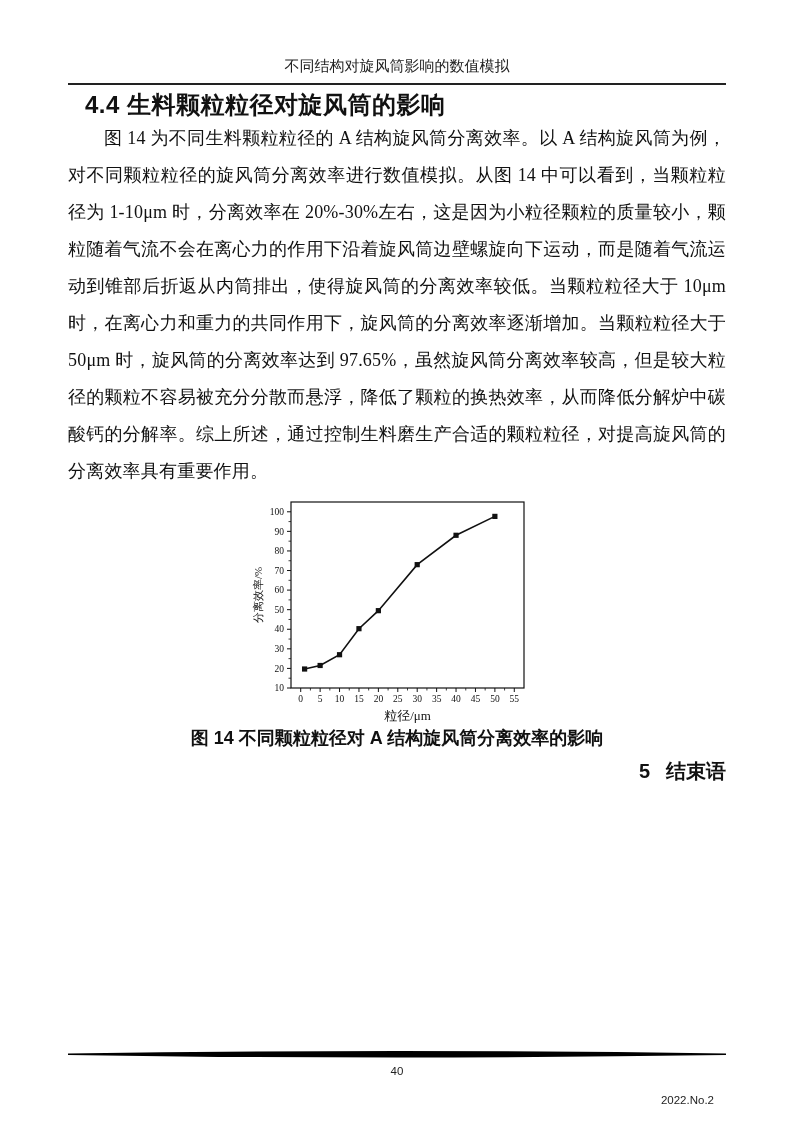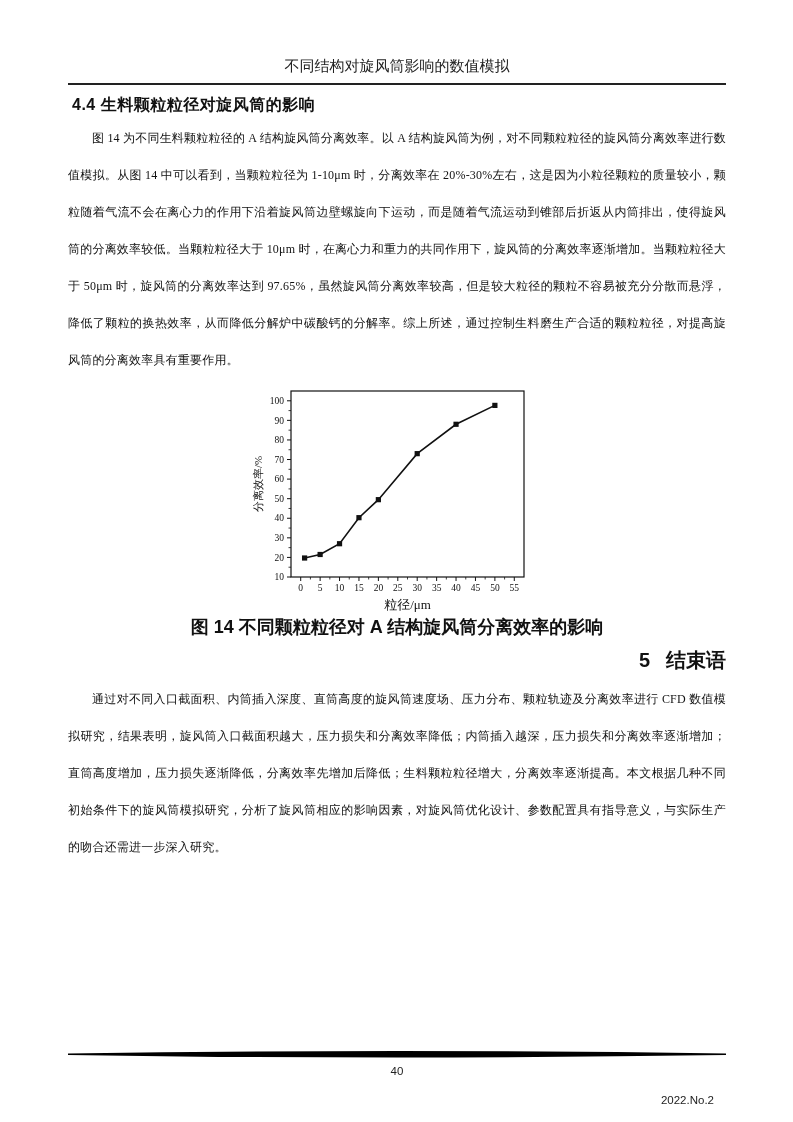--- a/index.html
+++ b/index.html
@@ -20,30 +20,30 @@
     font-size:15px;
     line-height:20px;
     color:#222;
   }
   .header-rule{
     border:none;
     border-top:2px solid #222;
     margin:7px 0 0 0;
   }
   .sec44-heading{
-    margin:7px 0 0 4px;
-    font-family:"Liberation Sans","DejaVu Sans",sans-serif;
-    font-size:16px;
+    margin:7px 0 0 17px;
+    font-family:"Liberation Sans","DejaVu Sans",sans-serif;
+    font-size:24px;
     font-weight:bold;
     line-height:26px;
     letter-spacing:.5px;
   }
   p.body-par{
     margin:2px 0 0 0;
-    font-size:12px;
+    font-size:18px;
     line-height:37px;
     text-align:justify;
     text-indent:2em;
     letter-spacing:.2px;
   }
   figure.fig{
     margin:0;
     text-align:center;
   }
   .chart-box{display:inline-block;}
@@ -178,21 +178,20 @@
             <text x="156.5" y="230" text-anchor="middle" font-size="13" fill="#111">粒径/μm</text>
             <text text-anchor="middle" font-size="11" fill="#111" transform="translate(11,105) rotate(-90)">分离效率/%</text>
           </svg></div>
       <figcaption>图 14 不同颗粒粒径对 A 结构旋风筒分离效率的影响</figcaption>
     </figure>
 
     <h1 class="sec5-heading">
       <span class="sec-num">5</span><span>结束语</span>
     </h1>
 
-    <p class="body-par body-par2">通过对不同入口截面积、内筒插入深度、直筒高度的旋风筒速度场、压力分布、颗粒轨迹及分离效率进行 CFD 数值模拟研究，结果表明，旋风筒入口截面积越大，压力损失和分离效率降低；内筒插入越深，压力损失和分离效率逐渐增加；直筒高度增加，压力损失逐渐降低，分离效率先增加后降低；生料颗粒粒径增大，分离效率逐渐提高。本文根据几种不同初始条件下的旋风筒模拟研究，分析了旋风筒相应的影响因素，对旋风筒优化设计、参数配置具有指导意义，与实际生产的吻合还需进一步深入研究。</p>
 
   </div>
 
   <div class="page-footer">
     <svg width="658" height="10">
       <path d="M0,3.4 Q329,-1.4 658,3.4 L658,5.1 Q329,9.9 0,5.1 Z" fill="#000"></path>
     </svg>
     <div class="footer-row">
       <span class="footer-page">40</span>
       <span class="footer-issue">2022.No.2</span>

